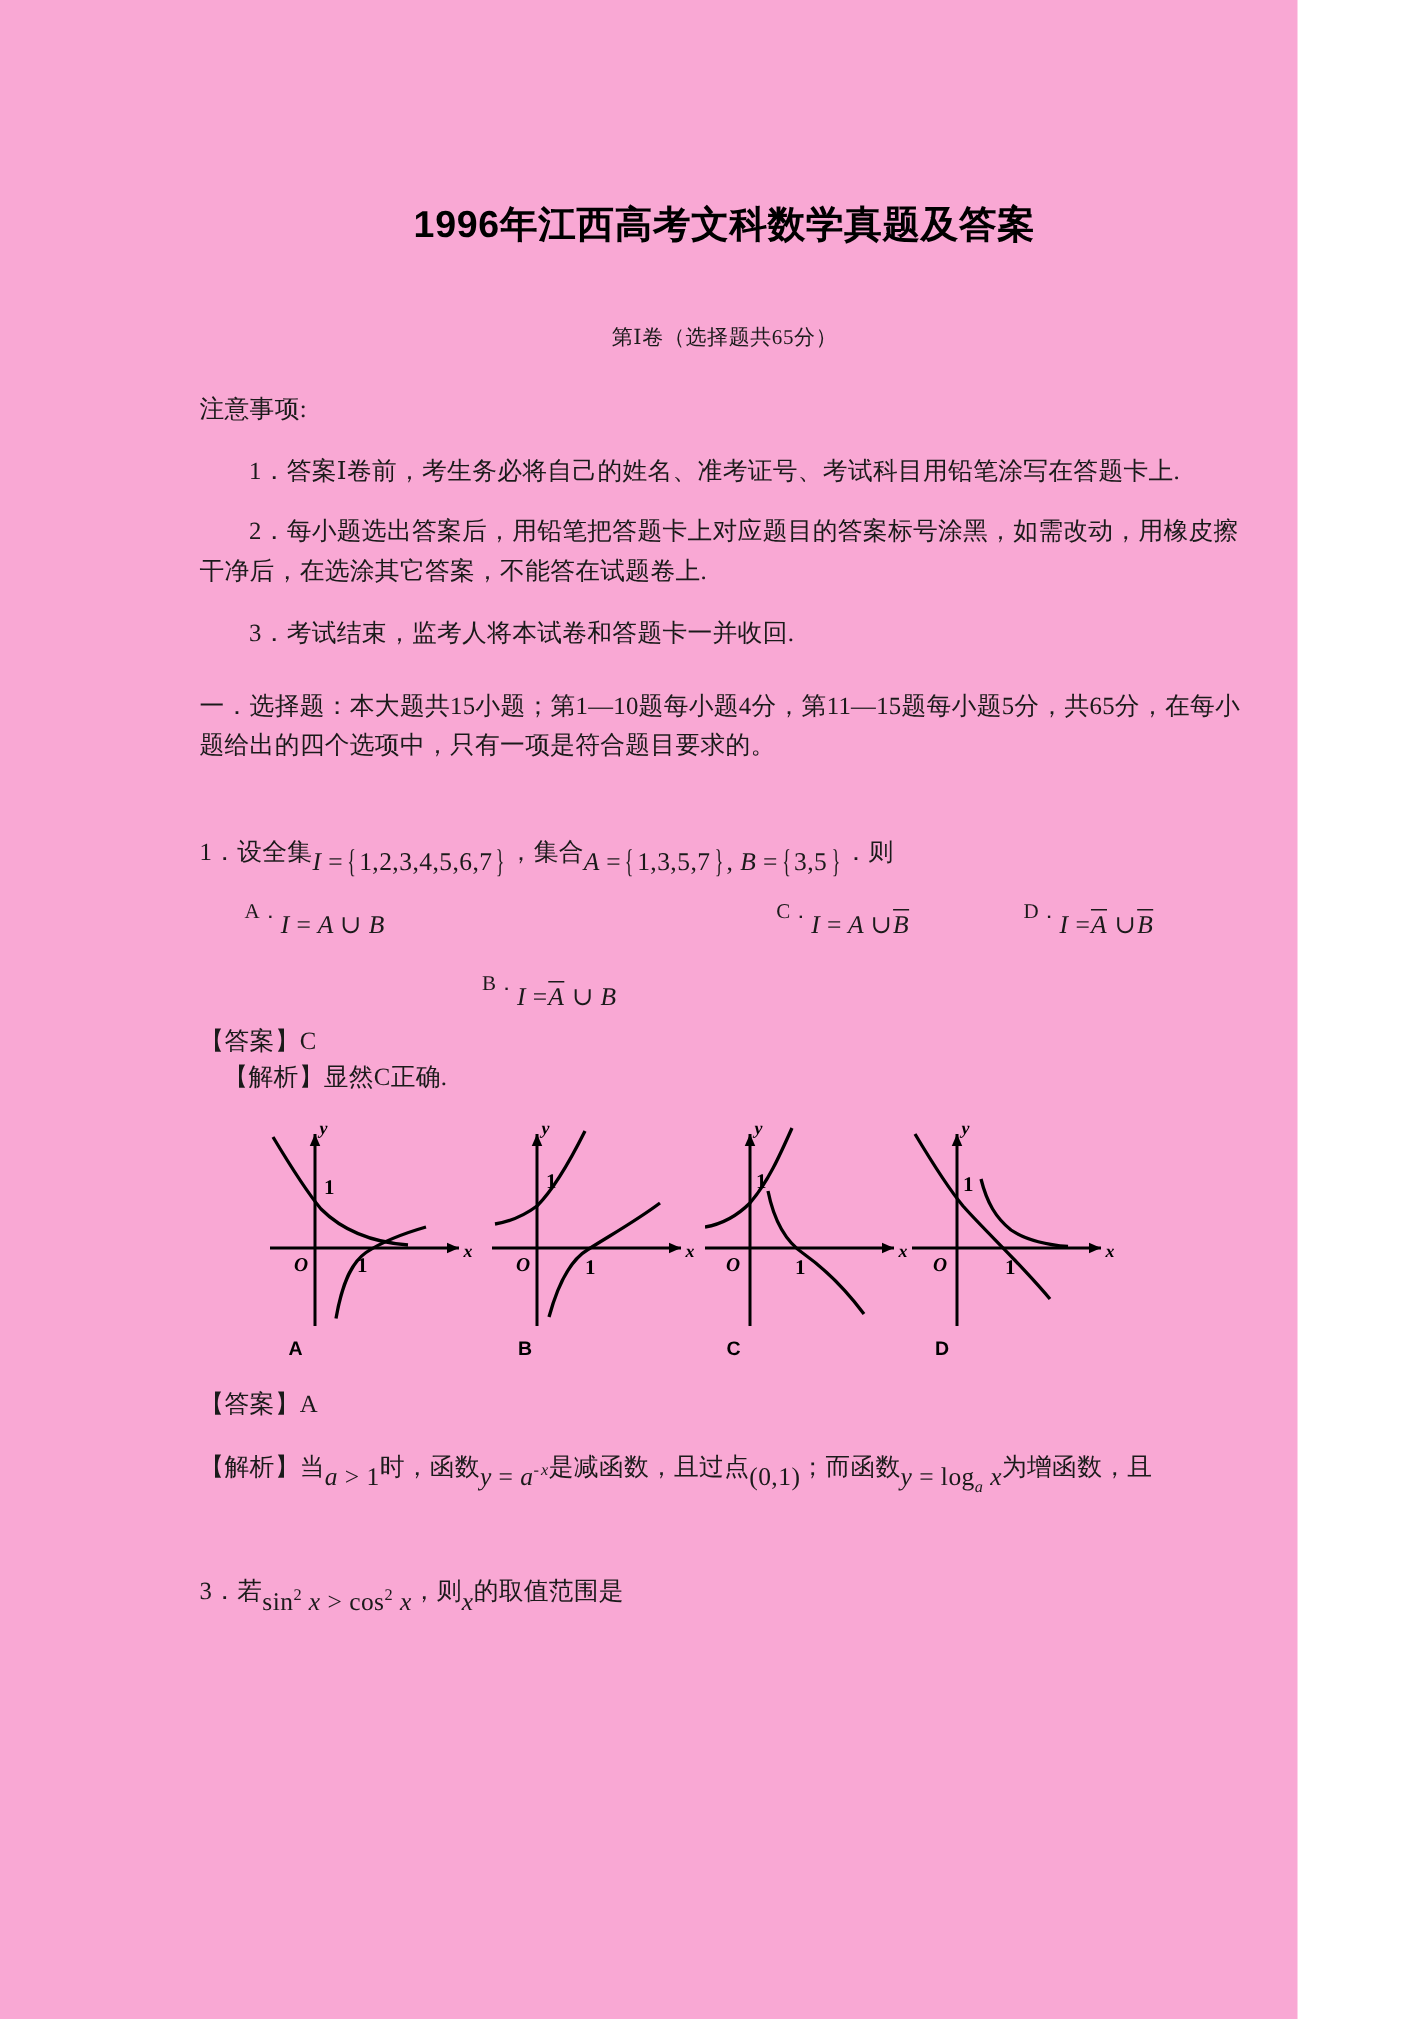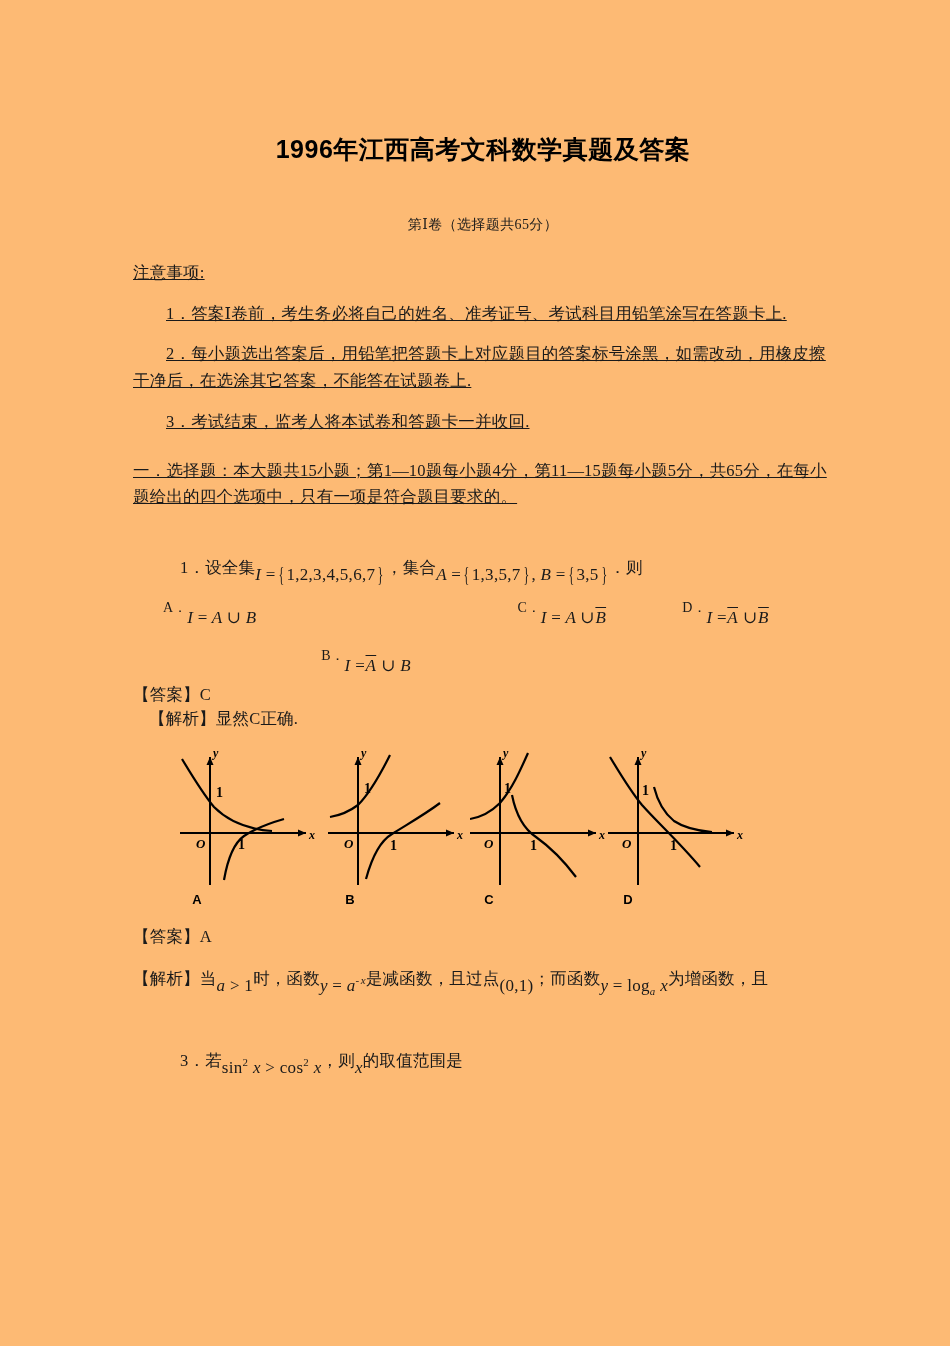--- a/index.html
+++ b/index.html
@@ -11,23 +11,23 @@
     width: 950px;
     height: 1346px;
     position: relative;
     font-family: "Liberation Serif", "DejaVu Serif", serif;
     color: #1a1a1a;
     overflow: hidden;
   }
   .page {
     position: absolute;
     left: 0; top: 0;
-    width: 950px;
+    width: 865px;
     height: 1346px;
-    background: #fdba74;
+    background: #f9a8d4;
   }
   .content {
     position: absolute;
     left: 133px;
     top: 0;
     width: 700px;
   }
 
   
   .doc-title {
@@ -46,21 +46,20 @@
     margin-top: 50px;
     letter-spacing: 0.4px;
   }
 
   
   .p {
     font-size: 16.5px;
     line-height: 1.62;
     margin: 0;
     letter-spacing: 0.2px;
-    text-decoration: underline;
   }
   .notice-head {
     margin-top: 26px;
   }
   .notice-item {
     margin-top: 14px;
     text-indent: 2em;
   }
   .notice-item.wrap {
     text-indent: 2em;
@@ -104,21 +103,20 @@
     padding: 0 0.5px;
   }
   .opn { font-style: normal; }
 
   
   .q {
     font-size: 16.5px;
     line-height: 1.6;
     margin-top: 30px;
     letter-spacing: 0.2px;
-    margin-left: 47px;
   }
   .q1 { margin-top: 38px; }
   .opts {
     margin-top: 16px;
     padding-left: 30px;
     font-size: 16.5px;
     display: flex;
   }
   .opt {
     white-space: nowrap;

